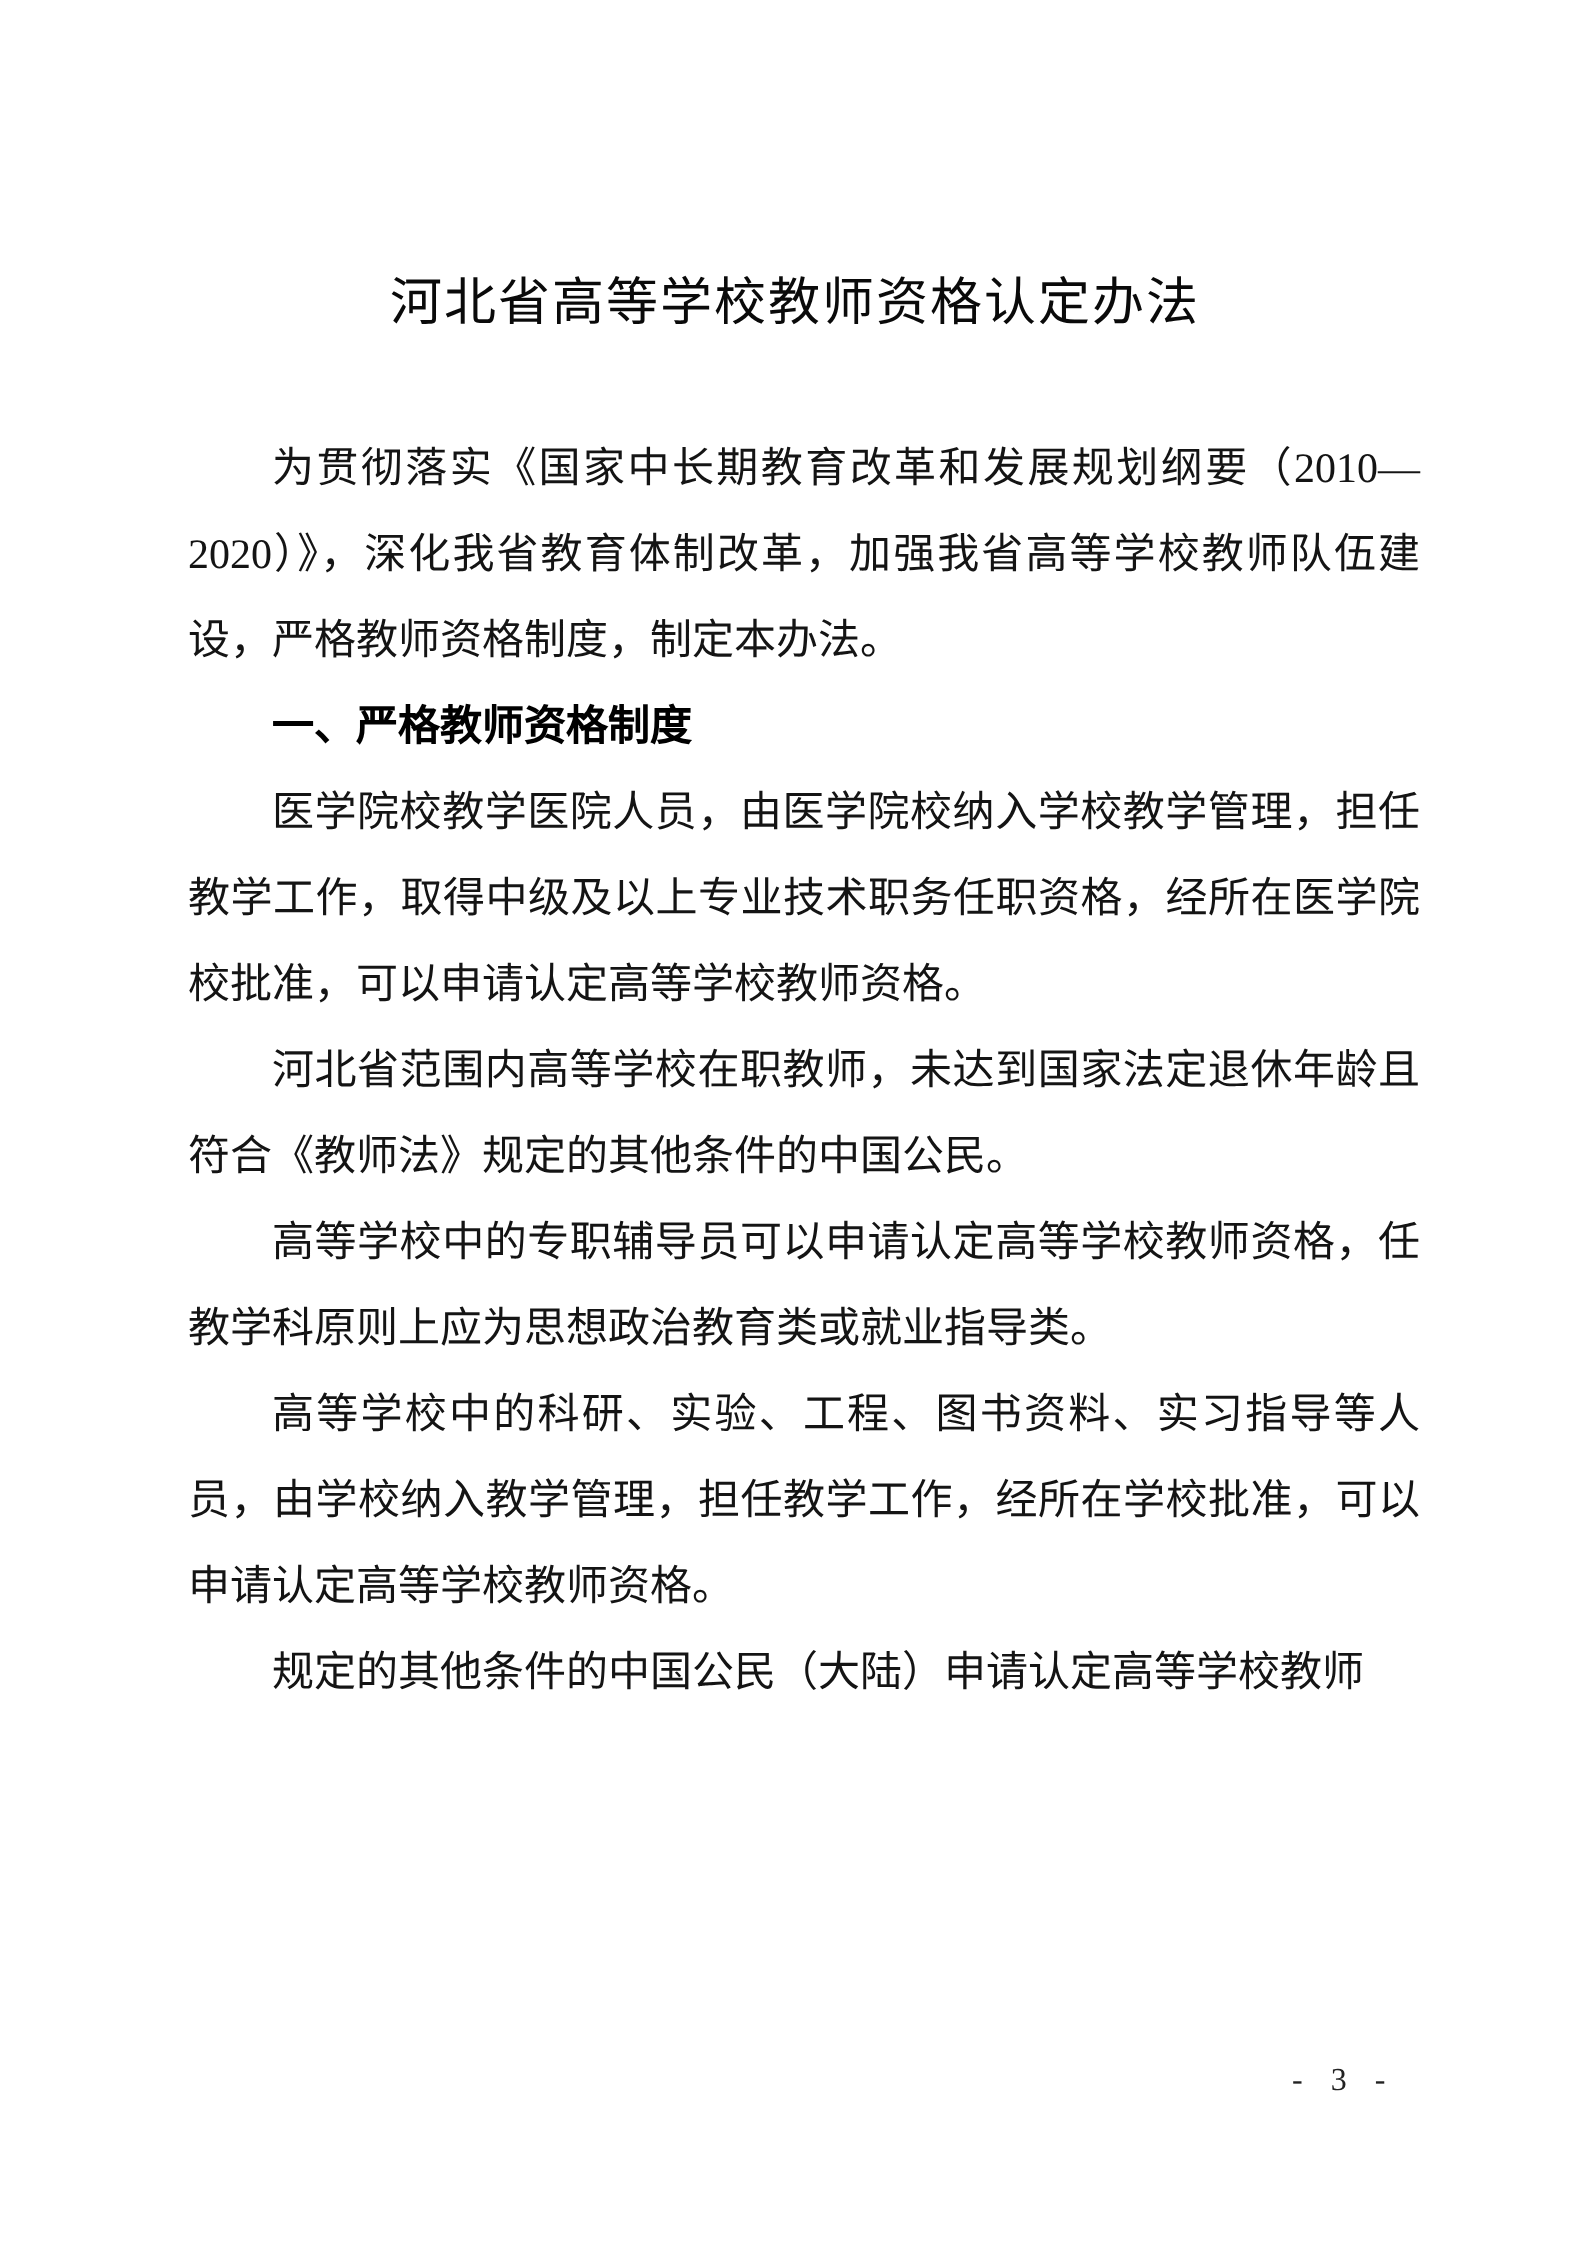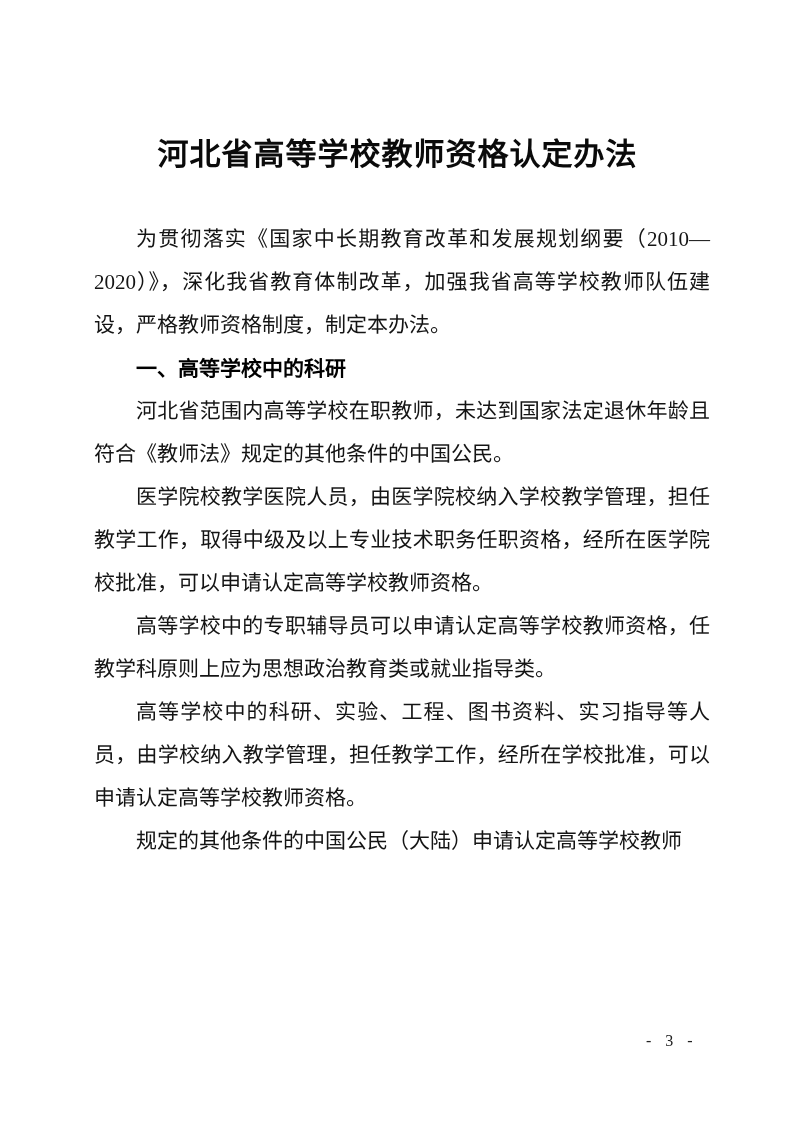--- a/index.html
+++ b/index.html
@@ -13,23 +13,23 @@
     width: 793px;
     height: 1122px;
     margin: 0 auto;
     background: #ffffff;
     color: #111111;
     overflow: hidden;
     font-family: "Liberation Serif", "DejaVu Serif", serif;
   }
   .doc-title {
     margin: 138px 83px 0 85px;
-    font-size: 31px;
+    font-size: 26px;
     line-height: 1.1;
-    font-weight: bold;
+    font-weight: normal;
     text-align: center;
     letter-spacing: 1px;
     color: #0a0a0a;
     font-family: "Liberation Serif", "DejaVu Serif", serif;
   }
   .doc-body {
     margin: 46px 83px 0 94px;
     font-size: 21px;
     line-height: 43px;
     text-align: justify;
@@ -60,22 +60,22 @@
   }
 </style>
 </head>
 <body>
 
 <div class="page">
   <h1 class="doc-title">河北省高等学校教师资格认定办法</h1>
 
   <div class="doc-body" id="doc-body">
       <p class="body">为贯彻落实《国家中长期教育改革和发展规划纲要（2010—2020）》，深化我省教育体制改革，加强我省高等学校教师队伍建设，严格教师资格制度，制定本办法。</p>
-      <h2 class="heading">一、高等学校中的科研</h2>
+      <h2 class="heading">一、严格教师资格制度</h2>
+      <p class="body">医学院校教学医院人员，由医学院校纳入学校教学管理，担任教学工作，取得中级及以上专业技术职务任职资格，经所在医学院校批准，可以申请认定高等学校教师资格。</p>
       <p class="body">河北省范围内高等学校在职教师，未达到国家法定退休年龄且符合《教师法》规定的其他条件的中国公民。</p>
-      <p class="body">医学院校教学医院人员，由医学院校纳入学校教学管理，担任教学工作，取得中级及以上专业技术职务任职资格，经所在医学院校批准，可以申请认定高等学校教师资格。</p>
       <p class="body">高等学校中的专职辅导员可以申请认定高等学校教师资格，任教学科原则上应为思想政治教育类或就业指导类。</p>
       <p class="body">高等学校中的科研、实验、工程、图书资料、实习指导等人员，由学校纳入教学管理，担任教学工作，经所在学校批准，可以申请认定高等学校教师资格。</p>
       <p class="body">规定的其他条件的中国公民（大陆）申请认定高等学校教师</p>
     </div>
 
   <div class="page-number">- 3 -</div>
 </div>
 
 </body></html>

